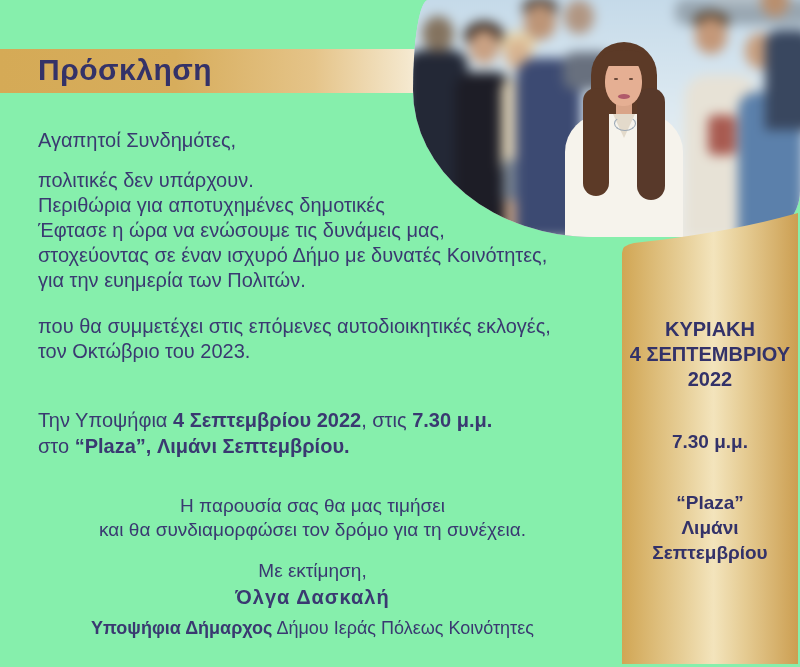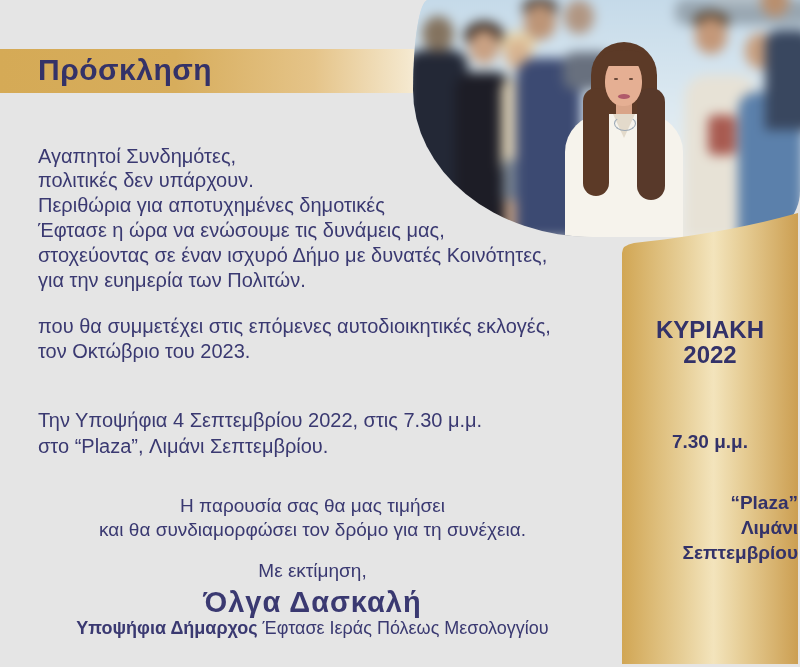--- a/index.html
+++ b/index.html
@@ -1,17 +1,17 @@
 <!DOCTYPE html>
 <html><head>
 <meta charset="utf-8">
 <style>
   html,body{margin:0;padding:0;}
   .page{
-    position:relative; width:800px; height:667px; background:#e5e5e5;
+    position:relative; width:800px; height:667px; background:#86efac;
     overflow:hidden; font-family:"Liberation Sans", sans-serif; color:#3a3971;
   }
   
   .banner{
     position:absolute; left:0; top:49px; width:462px; height:44px;
     background:linear-gradient(90deg,#d5aa56 0%,#d7ad5c 38%,#e5c489 68%,#f4e7cc 88%,#ffffff 99%);
   }
   .banner-title{
     position:absolute; left:38px; top:4px; font-size:30px; font-weight:600;
     color:#343268; letter-spacing:0.5px;
@@ -62,34 +62,34 @@
   .w-strandR{left:224px; top:88px; width:28px; height:112px; background:#58392a; border-radius:14px;}
   .w-face{left:192px; top:56px; width:37px; height:50px; background:#e5af93; border-radius:50% 50% 46% 46%;}
   .w-eyeL{left:201px; top:78px; width:4px; height:2px; background:#6b4a3a; border-radius:2px;}
   .w-eyeR{left:216px; top:78px; width:4px; height:2px; background:#6b4a3a; border-radius:2px;}
   .w-lips{left:205px; top:94px; width:12px; height:5px; background:#b05a6a; border-radius:50%;}
   .w-hairtop{left:189px; top:50px; width:44px; height:16px; background:#5c3a27; border-radius:50% 50% 0 0;}
   
   .gold-panel{position:absolute; left:622px; top:213px; width:176px; height:451px;}
   .gold-panel svg{position:absolute; left:0; top:0;}
   .panel-text{position:absolute; left:0; width:176px; text-align:center; color:#333269; font-weight:bold;}
-  .panel-date{top:104px; font-size:24px; line-height:25px;}
+  .panel-date{top:104px; font-size:20px; line-height:25px;}
   .panel-time{top:216px; font-size:19px; line-height:25px;}
-  .panel-venue{top:277px; font-size:19px; line-height:25px;text-align:right;}
+  .panel-venue{top:277px; font-size:19px; line-height:25px;}
   
   .txt{position:absolute; left:38px; font-size:20px; line-height:25px; color:#3a3971;}
-  .salutation{top:144px;}
+  .salutation{top:128px;}
   .para1{top:168px;}
   .para2{top:314px;}
   .invite{top:407px; line-height:26px;}
-  .invite b, .txt b{font-weight:normal;}
+  .invite b, .txt b{font-weight:bold;}
   .center-block{position:absolute; left:35px; width:555px; text-align:center; color:#3a3971;}
   .closing{top:494px; font-size:19px; line-height:24px;}
   .regards{top:560px; font-size:19px;}
-  .sig-name{top:586px; font-size:29px; font-weight:bold; letter-spacing:1px;}
+  .sig-name{top:586px; font-size:20px; font-weight:bold; letter-spacing:1px;}
   .sig-role{top:618px; font-size:18px;}
 </style>
 </head>
 <body>
 
 <div class="page">
 
   <div class="banner">
     <span class="banner-title">Πρόσκληση</span>
   </div>
@@ -146,20 +146,21 @@
           <stop offset="0.35" stop-color="#e7cf98"></stop>
           <stop offset="0.52" stop-color="#f3e4bc"></stop>
           <stop offset="0.7" stop-color="#e5cb92"></stop>
           <stop offset="1" stop-color="#cc9f52"></stop>
         </linearGradient>
       </defs>
       <path d="M0,40 Q0,32 12,30 C60,25 120,16 176,0 L176,451 L0,451 Z" fill="url(#goldH)"></path>
     </svg>
     <div class="panel-text panel-date">
       <div>ΚΥΡΙΑΚΗ</div>
+      <div>4 ΣΕΠΤΕΜΒΡΙΟΥ</div>
       <div>2022</div>
     </div>
     <div class="panel-text panel-time">7.30 μ.μ.</div>
     <div class="panel-text panel-venue">
       <div>“Plaza”</div>
       <div>Λιμάνι</div>
       <div>Σεπτεμβρίου</div>
     </div>
   </div>
 
@@ -188,16 +189,16 @@
   </div>
 
   <div class="center-block regards">Με εκτίμηση,</div>
 
   <div class="center-block closing">
     <div>Η παρουσία σας θα μας τιμήσει</div>
     <div>και θα συνδιαμορφώσει τον δρόμο για τη συνέχεια.</div>
   </div>
   <div class="center-block sig-name">Όλγα Δασκαλή</div>
   <div class="center-block sig-role">
-    <b>Υποψήφια Δήμαρχος</b><span> Έφτασε Ιεράς Πόλεως Μεσολογγίου</span>
+    <b>Υποψήφια Δήμαρχος</b><span> Δήμου Ιεράς Πόλεως Κοινότητες</span>
   </div>
 
 </div>
 
 </body></html>

